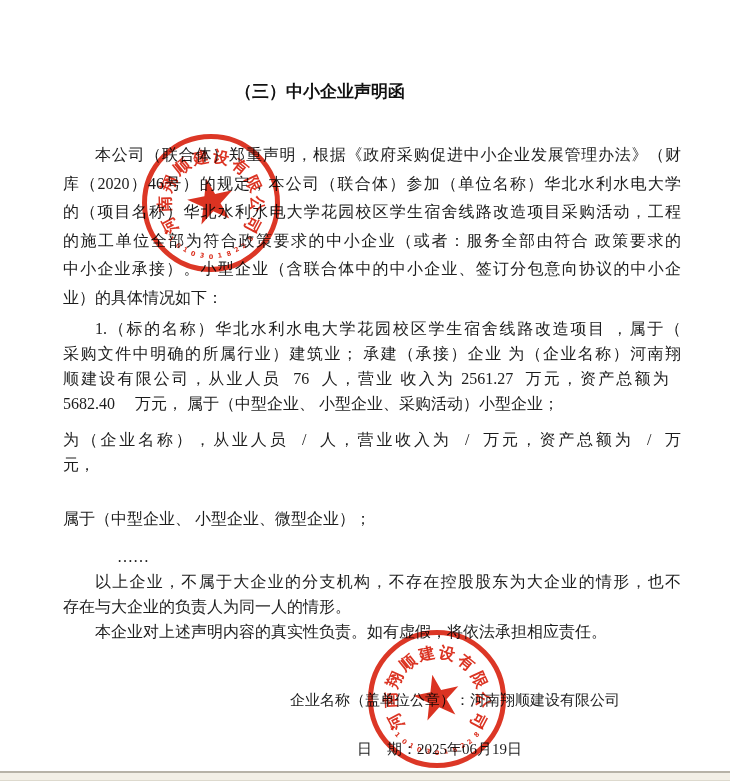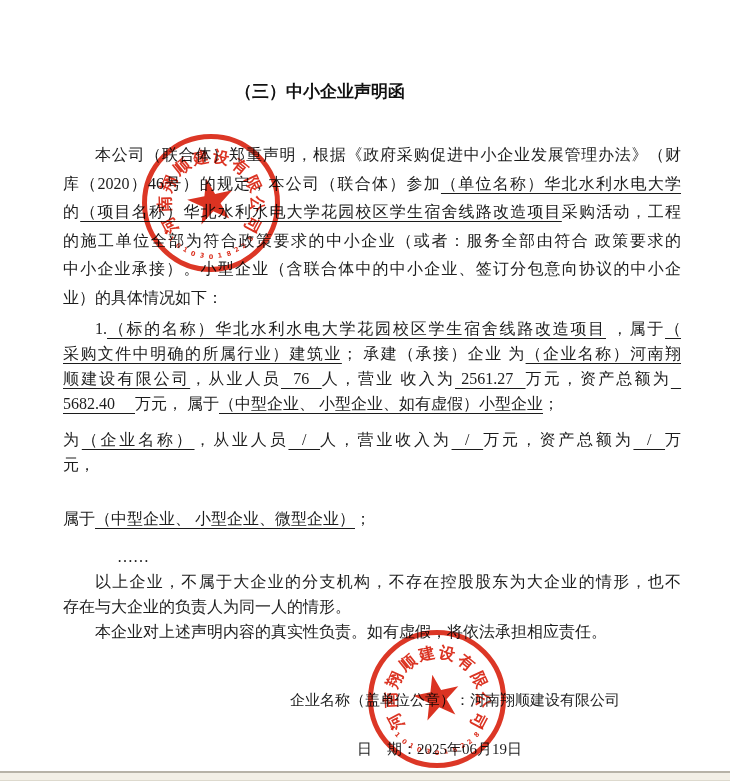--- a/index.html
+++ b/index.html
@@ -25,21 +25,20 @@
   #b-belongs{top:506px;line-height:25px;}
   #b-ellipsis{top:544px;line-height:25px;padding-left:54px;width:560px;}
   #b-closing{top:569px;line-height:25px;}
   #b-responsibility{top:619px;line-height:25px;}
   #b-sig-company{top:688px;line-height:25px;padding-left:227px;width:391px;font-size:15px;}
   #b-sig-date{top:717px;line-height:25px;padding-left:294px;width:324px;font-size:15px;margin-top:20px;}
   .line{white-space:normal;}
   .line.j{text-align:justify;text-align-last:justify;text-justify:inter-character;}
   .line.ind{text-indent:32px;}
   .seg.u{
-    text-decoration:underline;
     text-decoration-thickness:1px;
     text-underline-offset:3.5px;
     text-decoration-skip-ink:none;
   }
   
   .stamp{
     position:absolute;width:138px;height:138px;box-sizing:border-box;
     border:5px solid rgba(217,38,20,0.92);border-radius:50%;
     mix-blend-mode:multiply;pointer-events:none;
   }
@@ -79,21 +78,21 @@
       <div class="line j"><span class="seg">库（2020）46号）的规定，本公司（联合体）参加</span><span class="seg u">（单位名称）华北水利水电大学</span></div>
       <div class="line j"><span class="seg">的</span><span class="seg u">（项目名称）华北水利水电大学花园校区学生宿舍线路改造项目</span><span class="seg">采购活动，工程</span></div>
       <div class="line j"><span class="seg">的施工单位全部为符合政策要求的中小企业（或者：服务全部由符合 政策要求的</span></div>
       <div class="line j"><span class="seg">中小企业承接）。小型企业（含联合体中的中小企业、签订分包意向协议的中小企</span></div>
       <div class="line"><span class="seg">业）的具体情况如下：</span></div>
     </div>
   <div class="block" id="b-item1">
       <div class="line j ind"><span class="seg">1.</span><span class="seg u">（标的名称）华北水利水电大学花园校区学生宿舍线路改造项目</span><span class="seg"> ，属于</span><span class="seg u">（</span></div>
       <div class="line j"><span class="seg u">采购文件中明确的所属行业）建筑业</span><span class="seg">； 承建（承接）企业 为</span><span class="seg u">（企业名称）河南翔</span></div>
       <div class="line j"><span class="seg u">顺建设有限公司</span><span class="seg">，从业人员</span><span class="seg u">&nbsp;&nbsp;76&nbsp;&nbsp;</span><span class="seg">人，营业 收入为</span><span class="seg u">&nbsp;2561.27&nbsp;&nbsp;</span><span class="seg">万元，资产总额为</span><span class="seg u">&nbsp;&nbsp;</span></div>
-      <div class="line"><span class="seg u">5682.40&nbsp;&nbsp;&nbsp;&nbsp;&nbsp;</span><span class="seg">万元， 属于</span><span class="seg u">（中型企业、 小型企业、如有虚假）小型企业</span><span class="seg">；</span></div>
+      <div class="line"><span class="seg u">5682.40&nbsp;&nbsp;&nbsp;&nbsp;&nbsp;</span><span class="seg">万元， 属于</span><span class="seg u">（中型企业、 小型企业、采购活动）小型企业</span><span class="seg">；</span></div>
     </div>
   <div class="block" id="b-item2">
       <div class="line j"><span class="seg">为</span><span class="seg u">（企业名称）</span><span class="seg">，从业人员</span><span class="seg u">&nbsp;&nbsp;/&nbsp;&nbsp;</span><span class="seg">人，营业收入为</span><span class="seg u">&nbsp;&nbsp;/&nbsp;&nbsp;</span><span class="seg">万元，资产总额为</span><span class="seg u">&nbsp;&nbsp;/&nbsp;&nbsp;</span><span class="seg">万</span></div>
       <div class="line"><span class="seg">元，</span></div>
     </div>
   <div class="block" id="b-belongs">
       <div class="line"><span class="seg">属于</span><span class="seg u">（中型企业、 小型企业、微型企业）</span><span class="seg">；</span></div>
     </div>
   <div class="block" id="b-ellipsis">
       <div class="line"><span class="seg">……</span></div>

